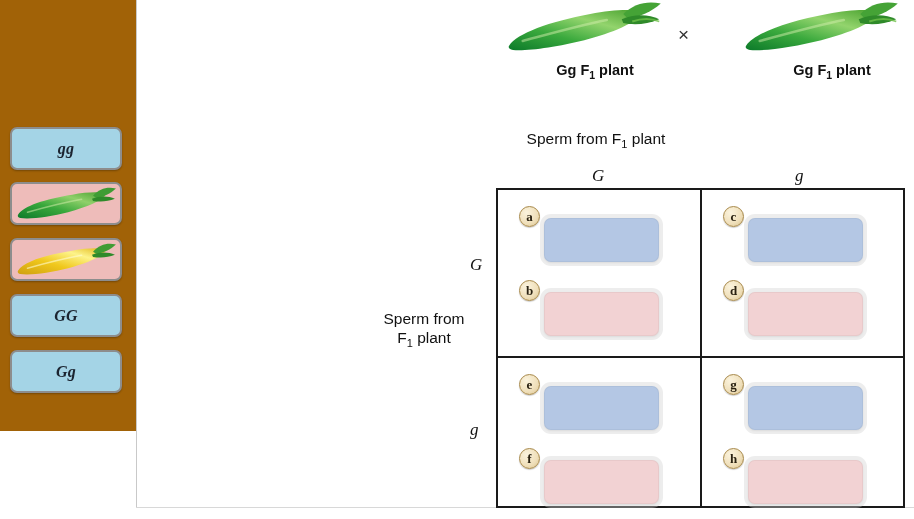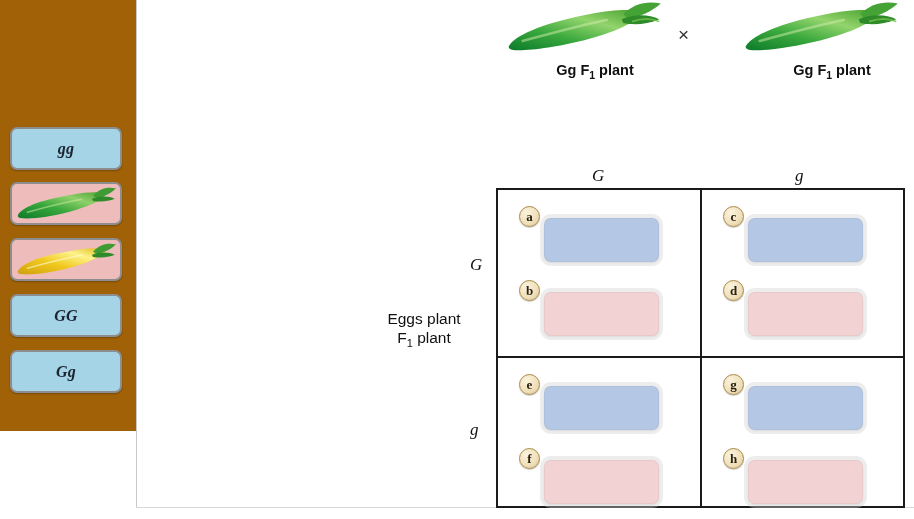--- a/index.html
+++ b/index.html
@@ -227,22 +227,23 @@
         <path d="M4 58 C14 42 58 26 112 16 C142 10 168 9 182 13 C174 28 142 41 104 51 C68 60 26 66 9 64 C4 63 2 61 4 58 Z" fill="url(#bgC)"></path>
         <path d="M156 16 C170 2 188 -2 206 2 C194 13 178 20 162 22 Z" fill="#45a336"></path>
         <path d="M154 23 C170 16 190 16 204 23 C188 30 170 31 156 28 Z" fill="#2f8a2a"></path>
         <path d="M168 26 C180 22 194 22 204 26" stroke="#6fc04a" stroke-width="2.5" fill="none" opacity=".8"></path>
         <path d="M22 52 C52 44 94 32 134 24" stroke="#d2eeab" stroke-width="3.5" fill="none" opacity=".5" stroke-linecap="round"></path>
       </svg>
     </div>
     <div class="caption"><span>Gg F</span><sub>1</sub><span> plant</span></div>
   </div>
 
-
-  <div id="eggs-title"><span>Eggs plant</span><br><span>F</span><sub>1</sub><span> plant</span></div>
+  <div id="sperm-title"><span>Sperm from F</span><sub>1</sub><span> plant</span></div>
+
+  <div id="eggs-title"><span>Sperm from</span><br><span>F</span><sub>1</sub><span> plant</span></div>
 
   <div class="allele" id="col-allele-G">G</div>
   <div class="allele" id="col-allele-g">g</div>
   <div class="allele" id="row-allele-G">G</div>
   <div class="allele" id="row-allele-g">g</div>
 
   <div id="punnett-grid">
     <div id="grid-vline"></div>
     <div id="grid-hline"></div>
 

